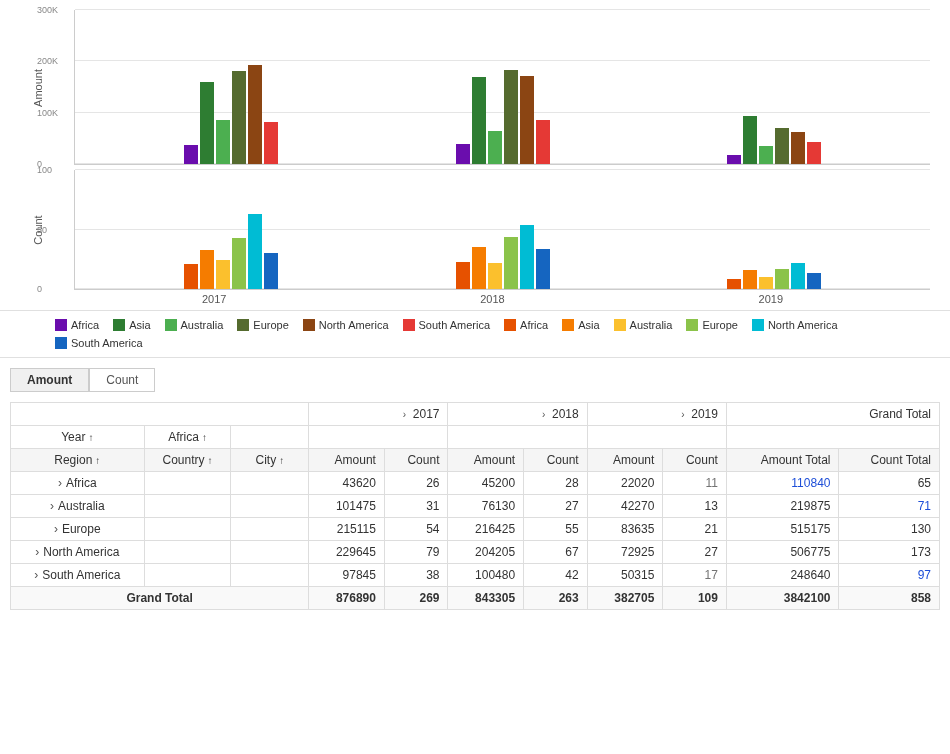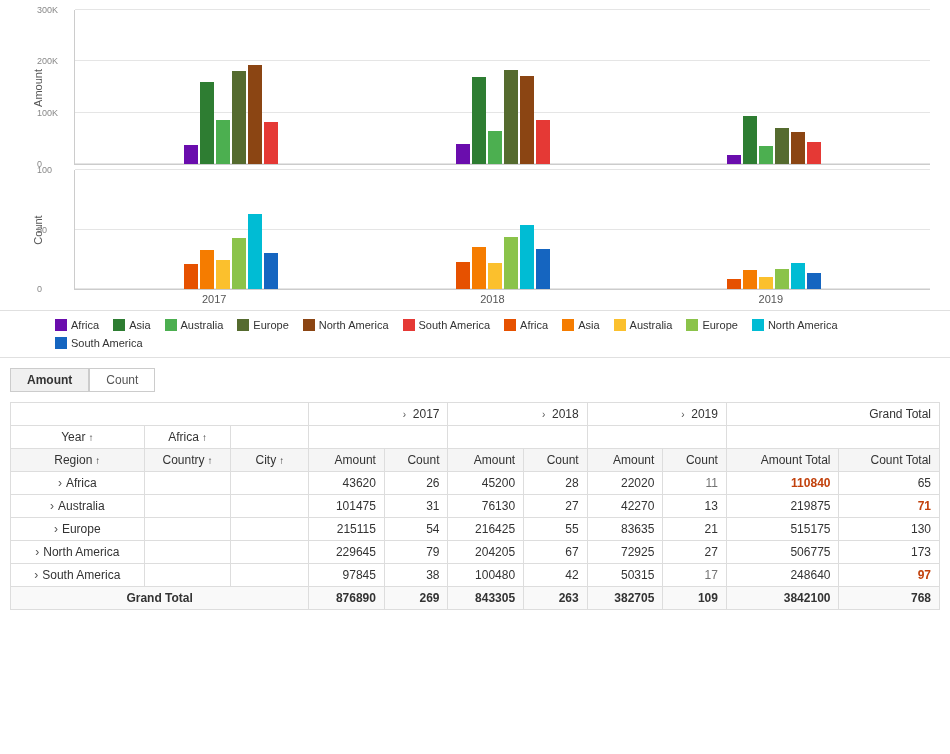--- a/index.html
+++ b/index.html
@@ -174,21 +174,21 @@
       cursor: pointer;
       color: #555;
       margin-right: 4px;
     }
 
     .grand-total-row td {
       font-weight: bold;
       background: #f9f9f9;
     }
 
-    .blue-text { color: #c2410c; font-weight: bold; }
+    .blue-text { color: #1d4ed8; }
     .orange-text { color: #737373; }
 
     .year-header th {
       background: #fff;
       font-weight: normal;
     }
 
     .col-header th {
       background: #f5f5f5;
     }
@@ -559,17 +559,17 @@
         </tr>
         <tr class="grand-total-row">
           <td class="left" colspan="3">Grand Total</td>
           <td>876890</td>
           <td>269</td>
           <td>843305</td>
           <td>263</td>
           <td>382705</td>
           <td>109</td>
           <td>3842100</td>
-          <td>768</td>
+          <td>858</td>
         </tr>
       </tbody>
   </table>
 </div>
 
 </body></html>

